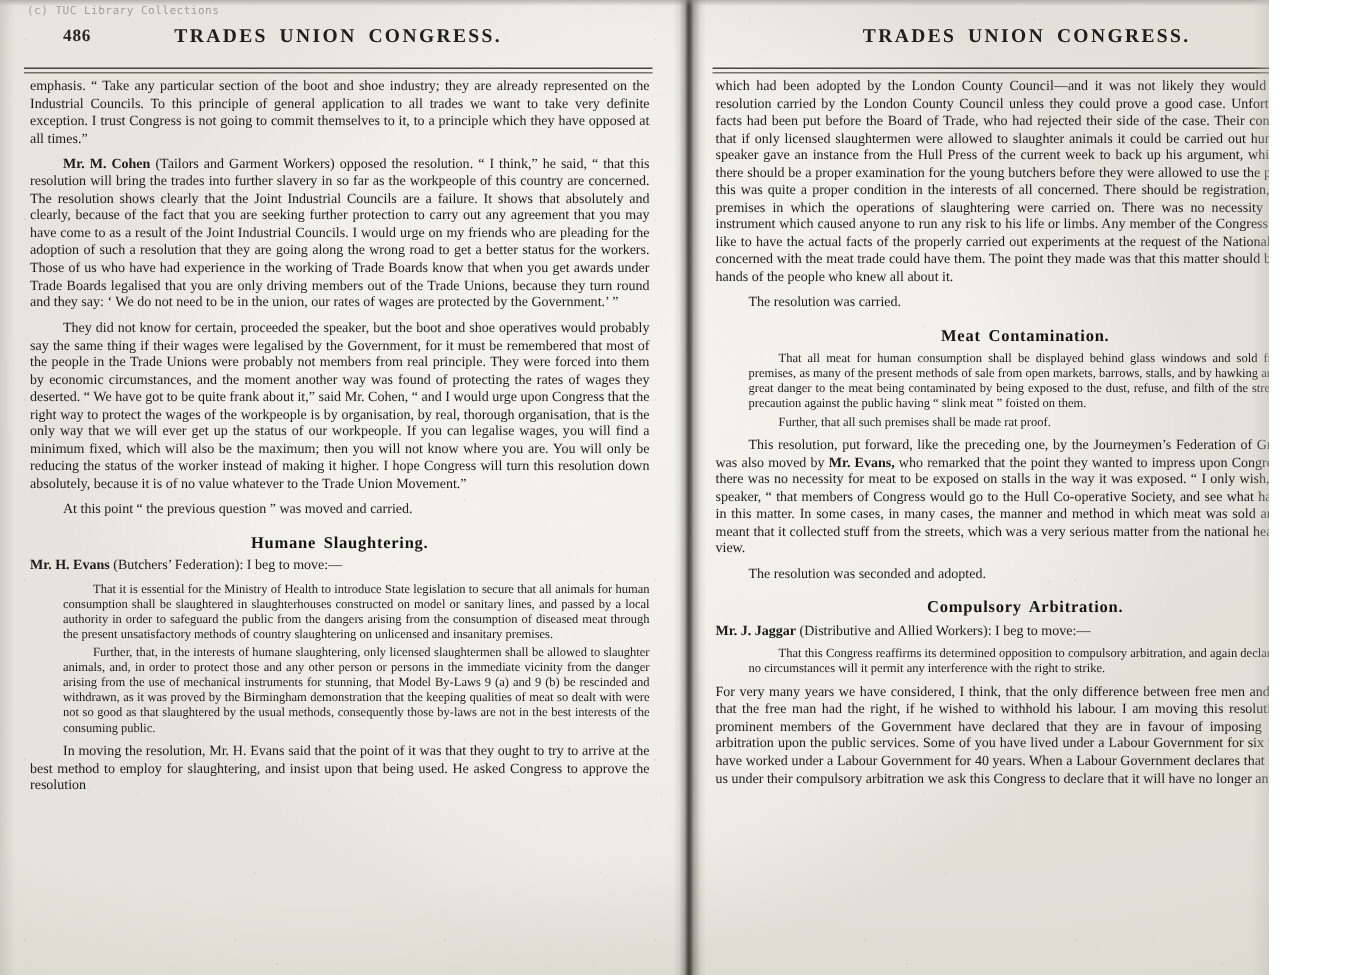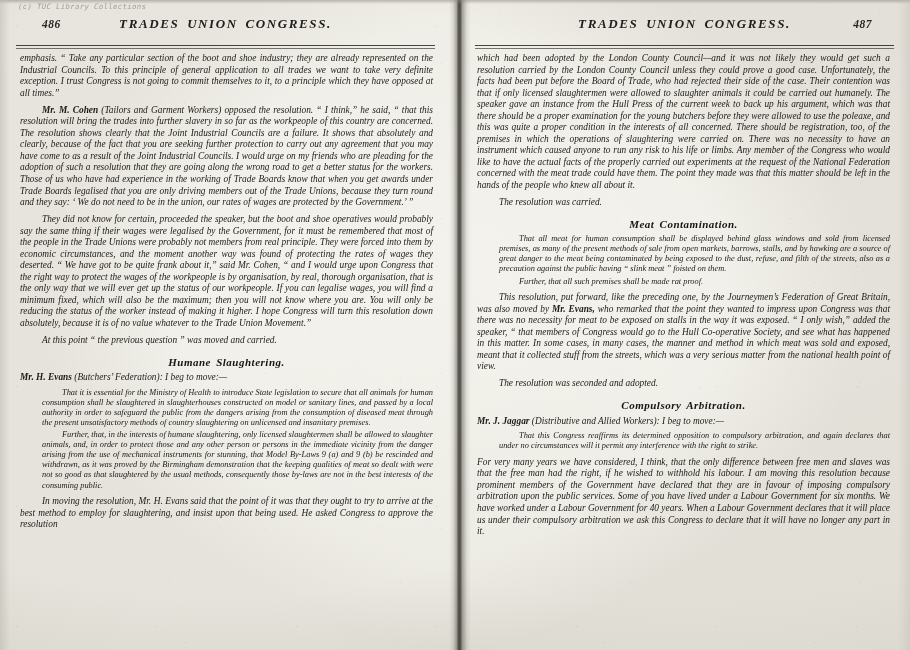--- a/index.html
+++ b/index.html
@@ -10,25 +10,24 @@
   body {
     width: 910px;
     height: 650px;
     overflow: hidden;
     font-family: "Liberation Serif", "DejaVu Serif", serif;
     color: #1b1b1b;
   }
 
   .spread {
     position: relative;
-    width: 910px;
+    width: 846px;
     height: 650px;
     background: #fdfdfb;
     overflow: hidden;
-    font-style: italic;
   }
 
   
   .paper-tone {
     position: absolute;
     inset: 0;
     background:
       radial-gradient(ellipse 70% 60% at 25% 45%, rgba(255,255,255,0) 0%, rgba(232,230,224,0.35) 78%, rgba(214,211,203,0.55) 100%),
       radial-gradient(ellipse 70% 60% at 75% 45%, rgba(255,255,255,0) 0%, rgba(232,230,224,0.3) 80%, rgba(214,211,203,0.5) 100%),
       linear-gradient(#fcfbf8, #f7f6f2);

